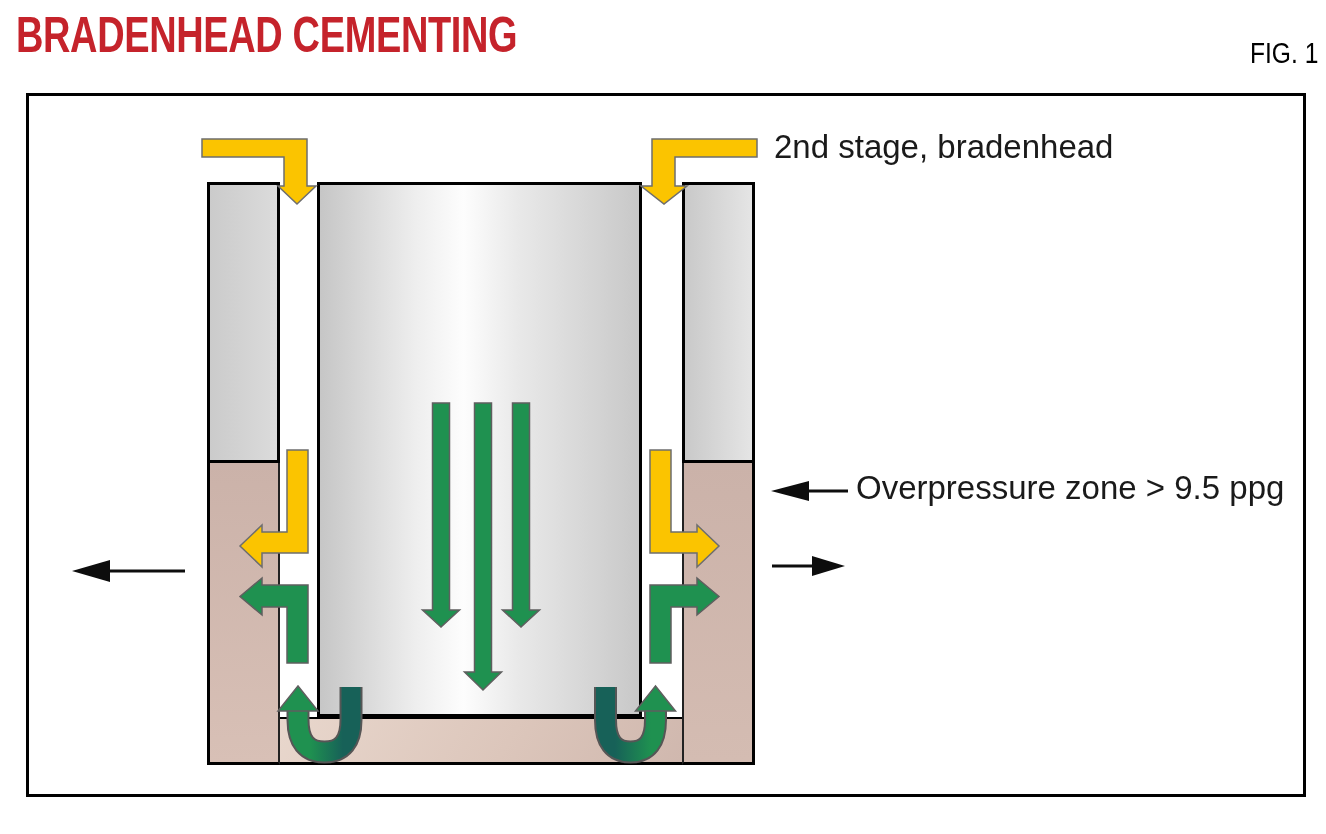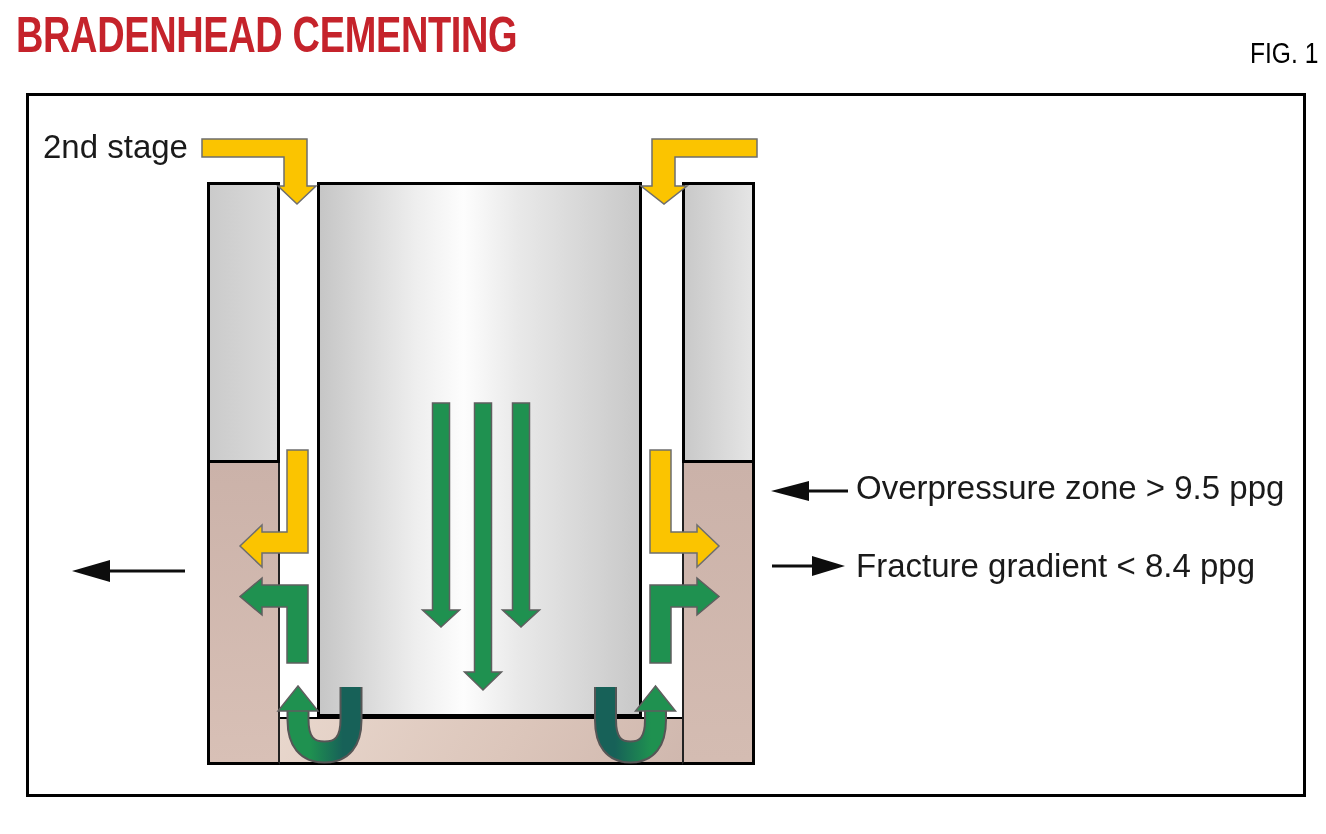--- a/index.html
+++ b/index.html
@@ -94,19 +94,18 @@
         <polygon class="green" points="609.5,618 649.5,618 629.5,593"></polygon>
 
         <line class="black-line" x1="82" y1="478" x2="159" y2="478"></line>
         <polygon class="black-fill" points="84,467 84,489 46,478"></polygon>
         <line class="black-line" x1="781" y1="398" x2="822" y2="398"></line>
         <polygon class="black-fill" points="783,388 783,408 745,398"></polygon>
         <line class="black-line" x1="746" y1="473" x2="788" y2="473"></line>
         <polygon class="black-fill" points="786,463 786,483 819,473"></polygon>
       </svg>
 
-      <div class="lbl" style="left:17px;top:33px;">2nd stage</div>
+      <div class="lbl" style="left:748px;top:33px;">2nd stage, bradenhead</div>
       <div class="lbl" style="left:830px;top:374px;">Overpressure zone &gt; 9.5 ppg</div>
-      <div class="lbl" style="left:830px;top:452px;">Fracture gradient &lt; 8.4 ppg</div>
 
     </div>
   </div>
 </div>
 
 </body></html>

